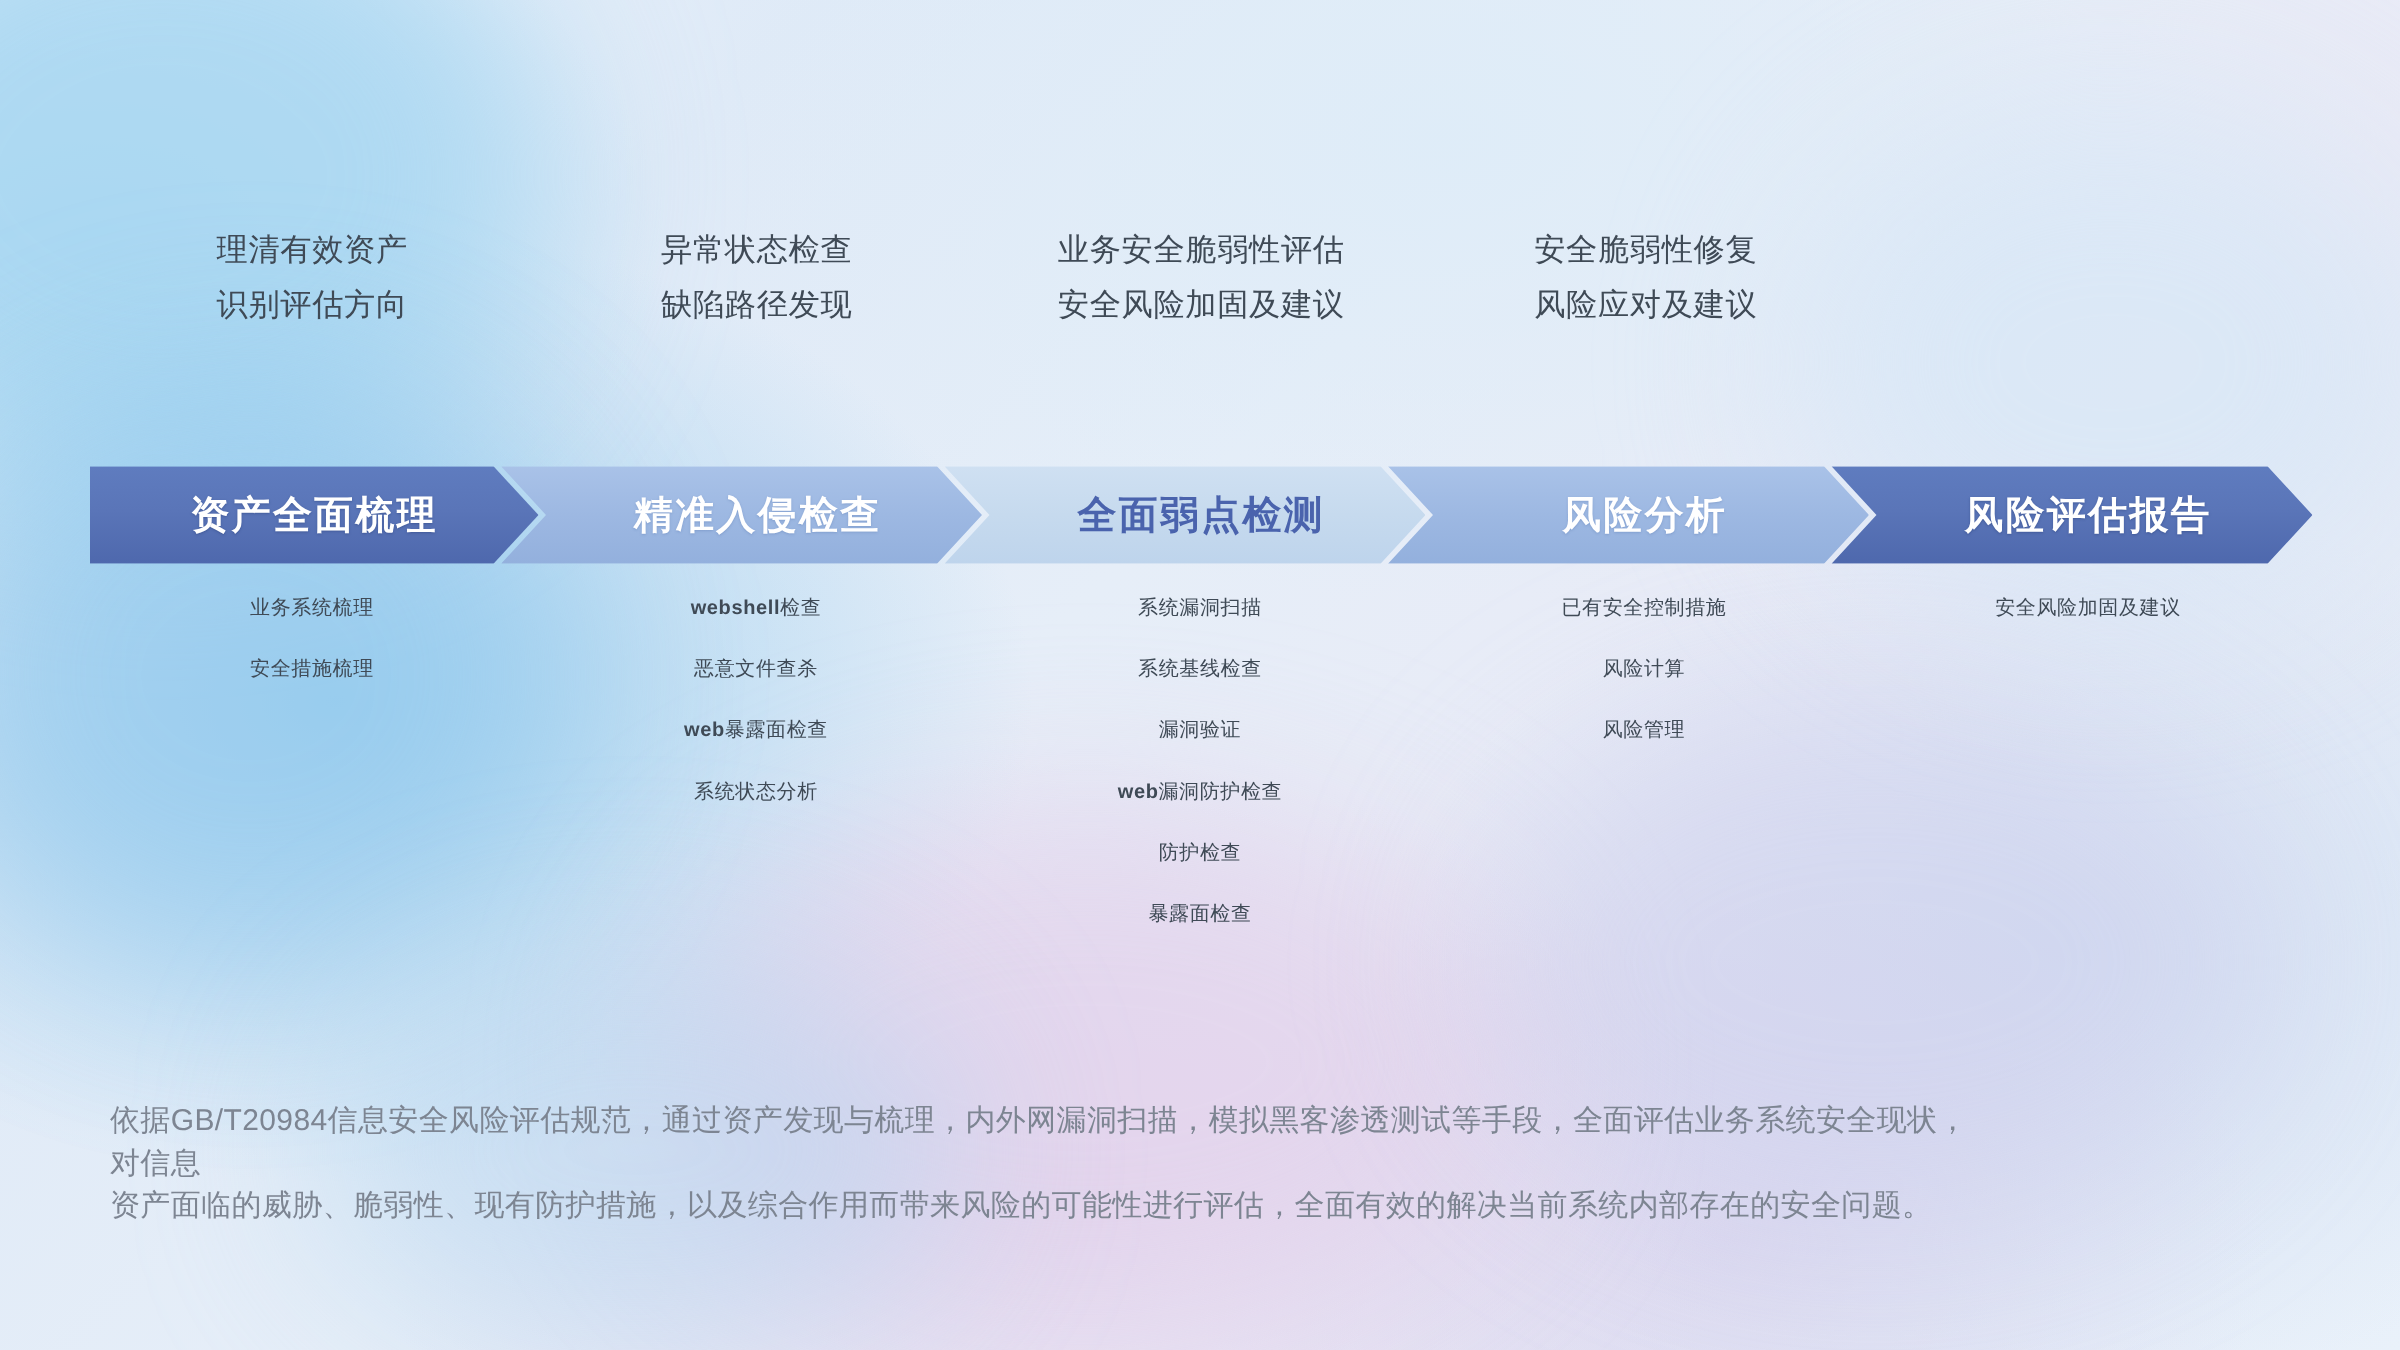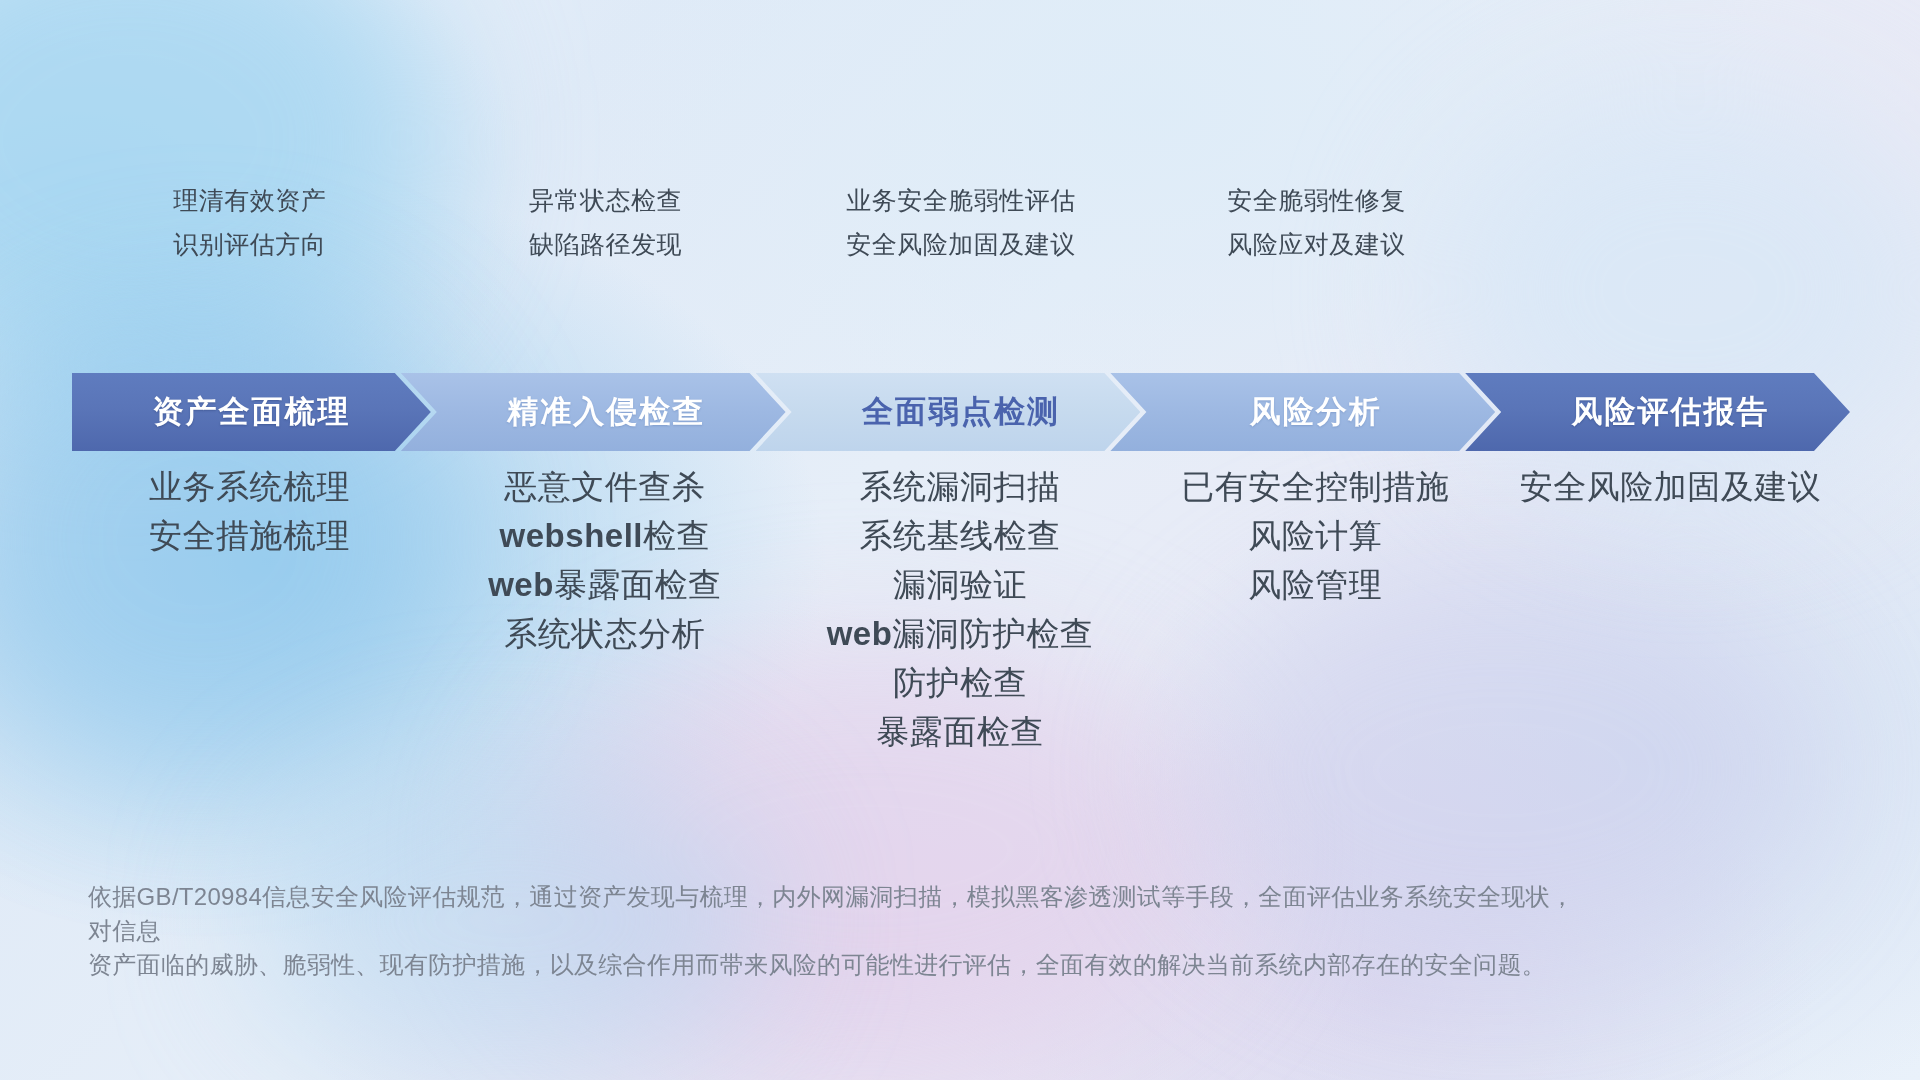--- a/index.html
+++ b/index.html
@@ -69,21 +69,21 @@
   .a-light .lbl{ color:#4a63ad; }
 
   
   .bot-row{
     position:absolute; left:72px; right:72px; top:462px;
     display:grid; grid-template-columns: repeat(5, 1fr);
     align-items:start;
   }
   .bot-cell{ text-align:center; }
   .bot-cell .line{
-    font-size:33px; color:#3f4a56; line-height:49px;
+    font-size:16px; color:#3f4a56; line-height:49px;
     letter-spacing:.5px; white-space:nowrap;
   }
   .bot-cell .line b{ font-weight:bold; }
 
   
   .footer{
     position:absolute; left:88px; width:1510px; top:880px;
     font-size:24px; line-height:34px; color:#7d8592;
     letter-spacing:.3px; text-align:left;
   }
@@ -138,22 +138,22 @@
           <span class="lbl">风险评估报告</span>
         </div>
       </div>
 
     <div class="bot-row" id="bot-row">
         <div class="bot-cell">
           <div class="line"><span>业务系统梳理</span></div>
           <div class="line"><span>安全措施梳理</span></div>
         </div>
         <div class="bot-cell">
+          <div class="line"><b>webshell</b><span>检查</span></div>
           <div class="line"><span>恶意文件查杀</span></div>
-          <div class="line"><b>webshell</b><span>检查</span></div>
           <div class="line"><b>web</b><span>暴露面检查</span></div>
           <div class="line"><span>系统状态分析</span></div>
         </div>
         <div class="bot-cell">
           <div class="line"><span>系统漏洞扫描</span></div>
           <div class="line"><span>系统基线检查</span></div>
           <div class="line"><span>漏洞验证</span></div>
           <div class="line"><b>web</b><span>漏洞防护检查</span></div>
           <div class="line"><span>防护检查</span></div>
           <div class="line"><span>暴露面检查</span></div>

